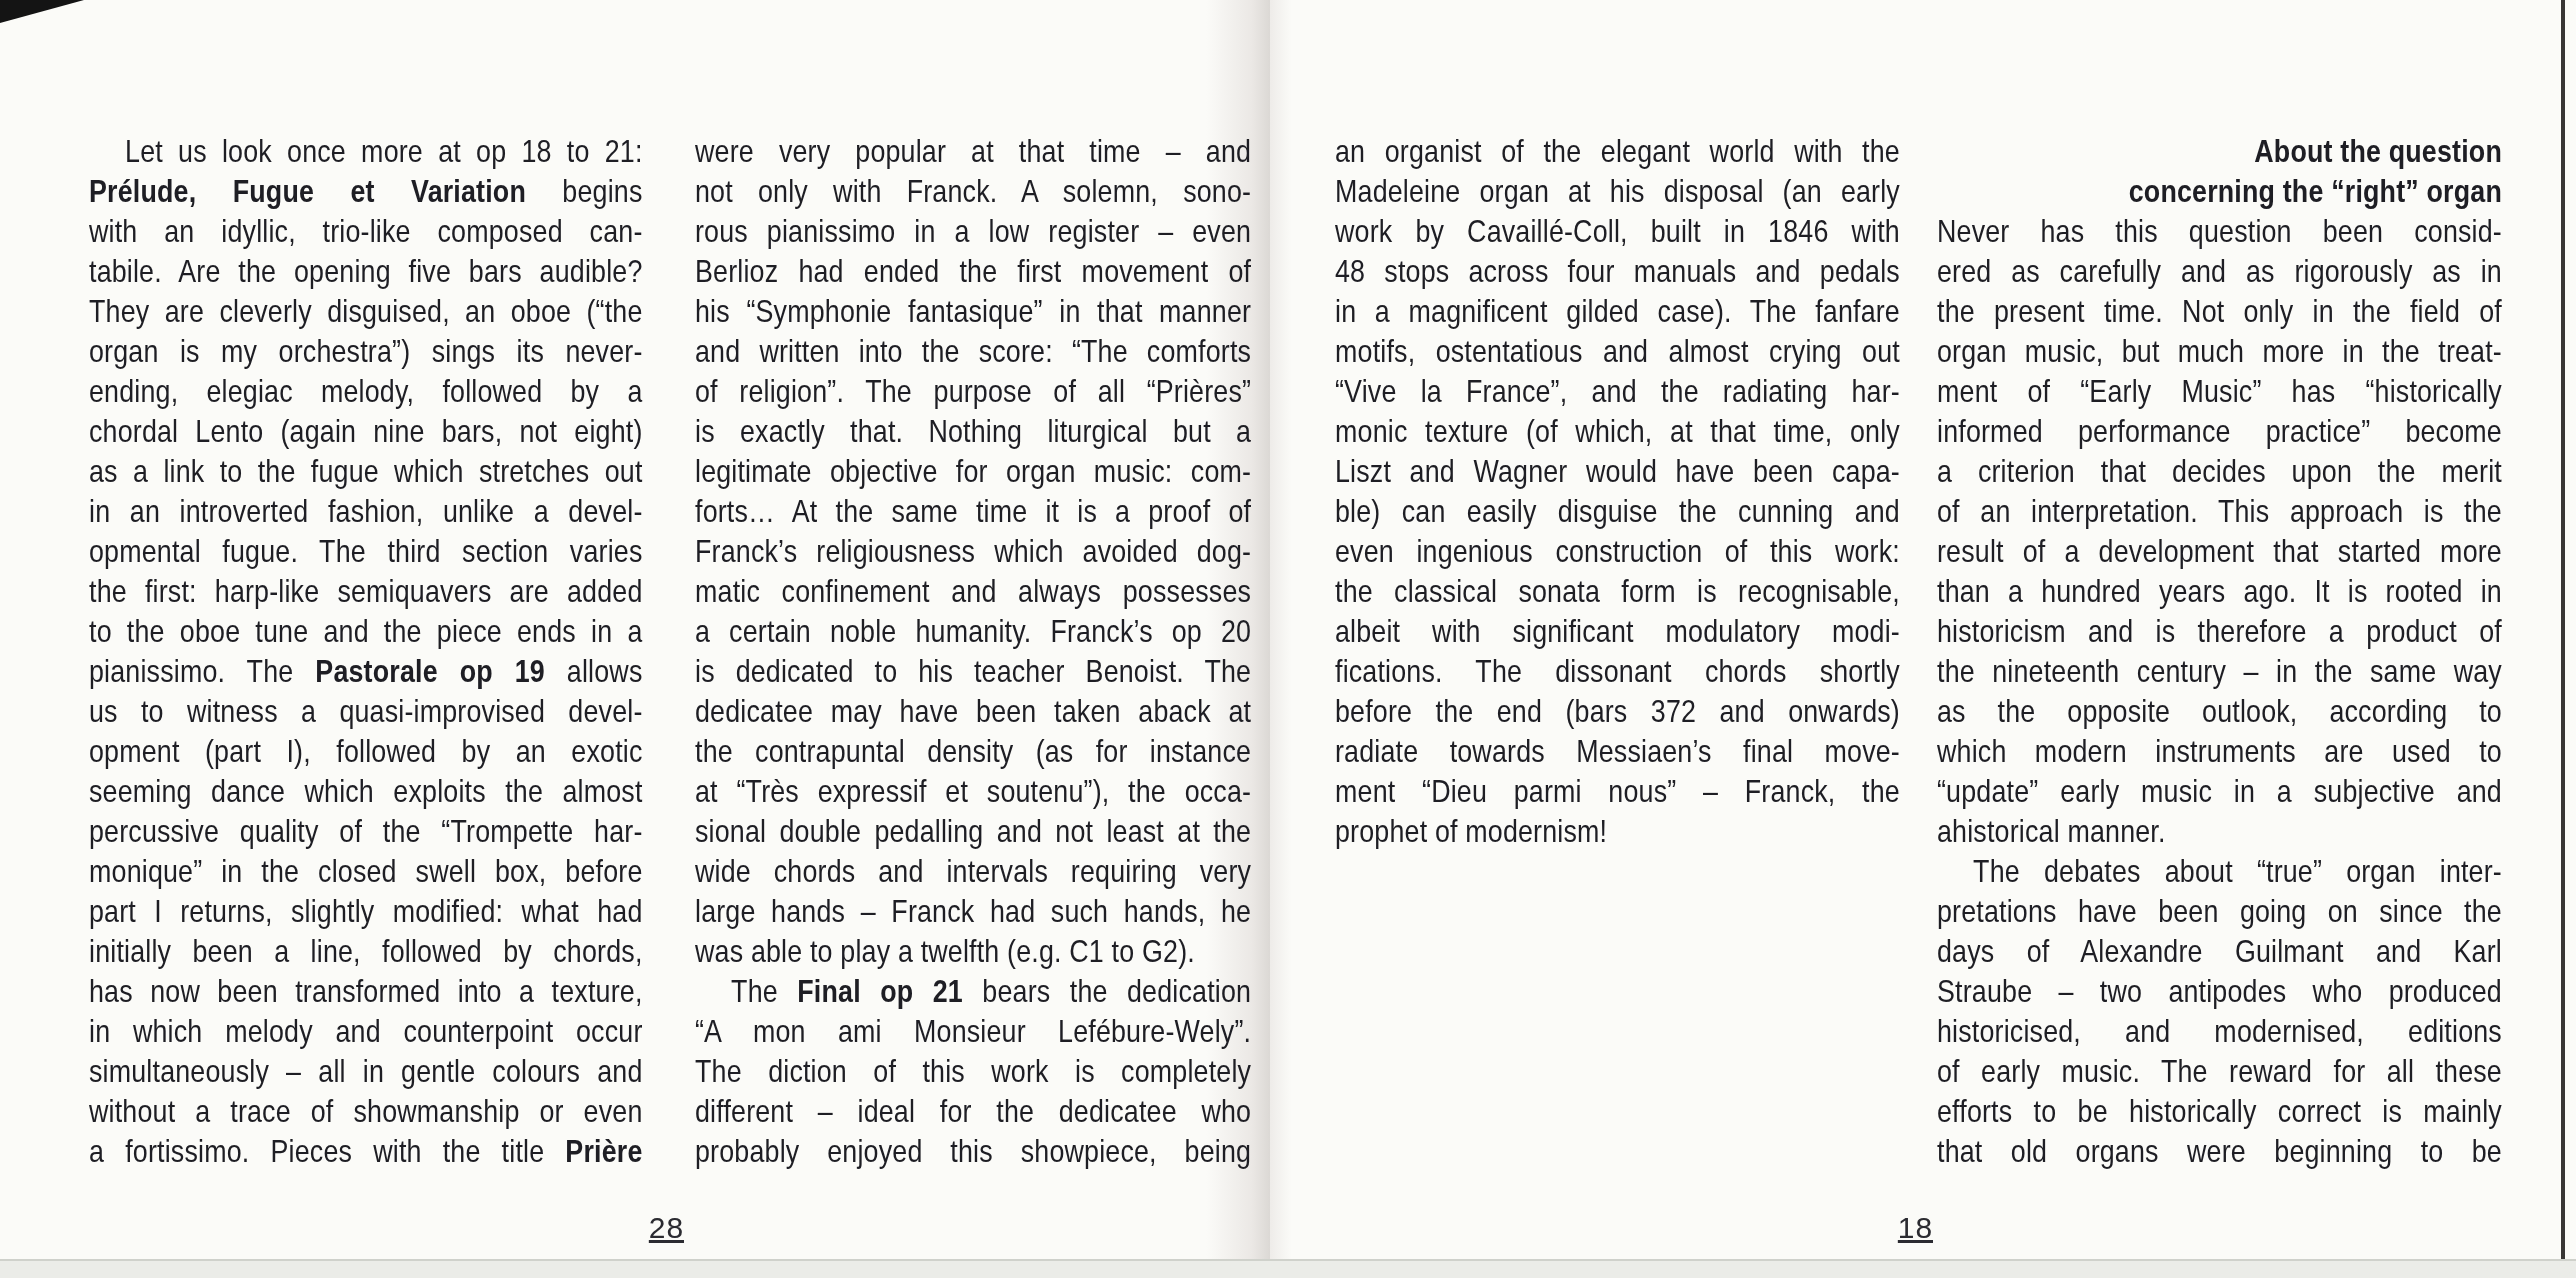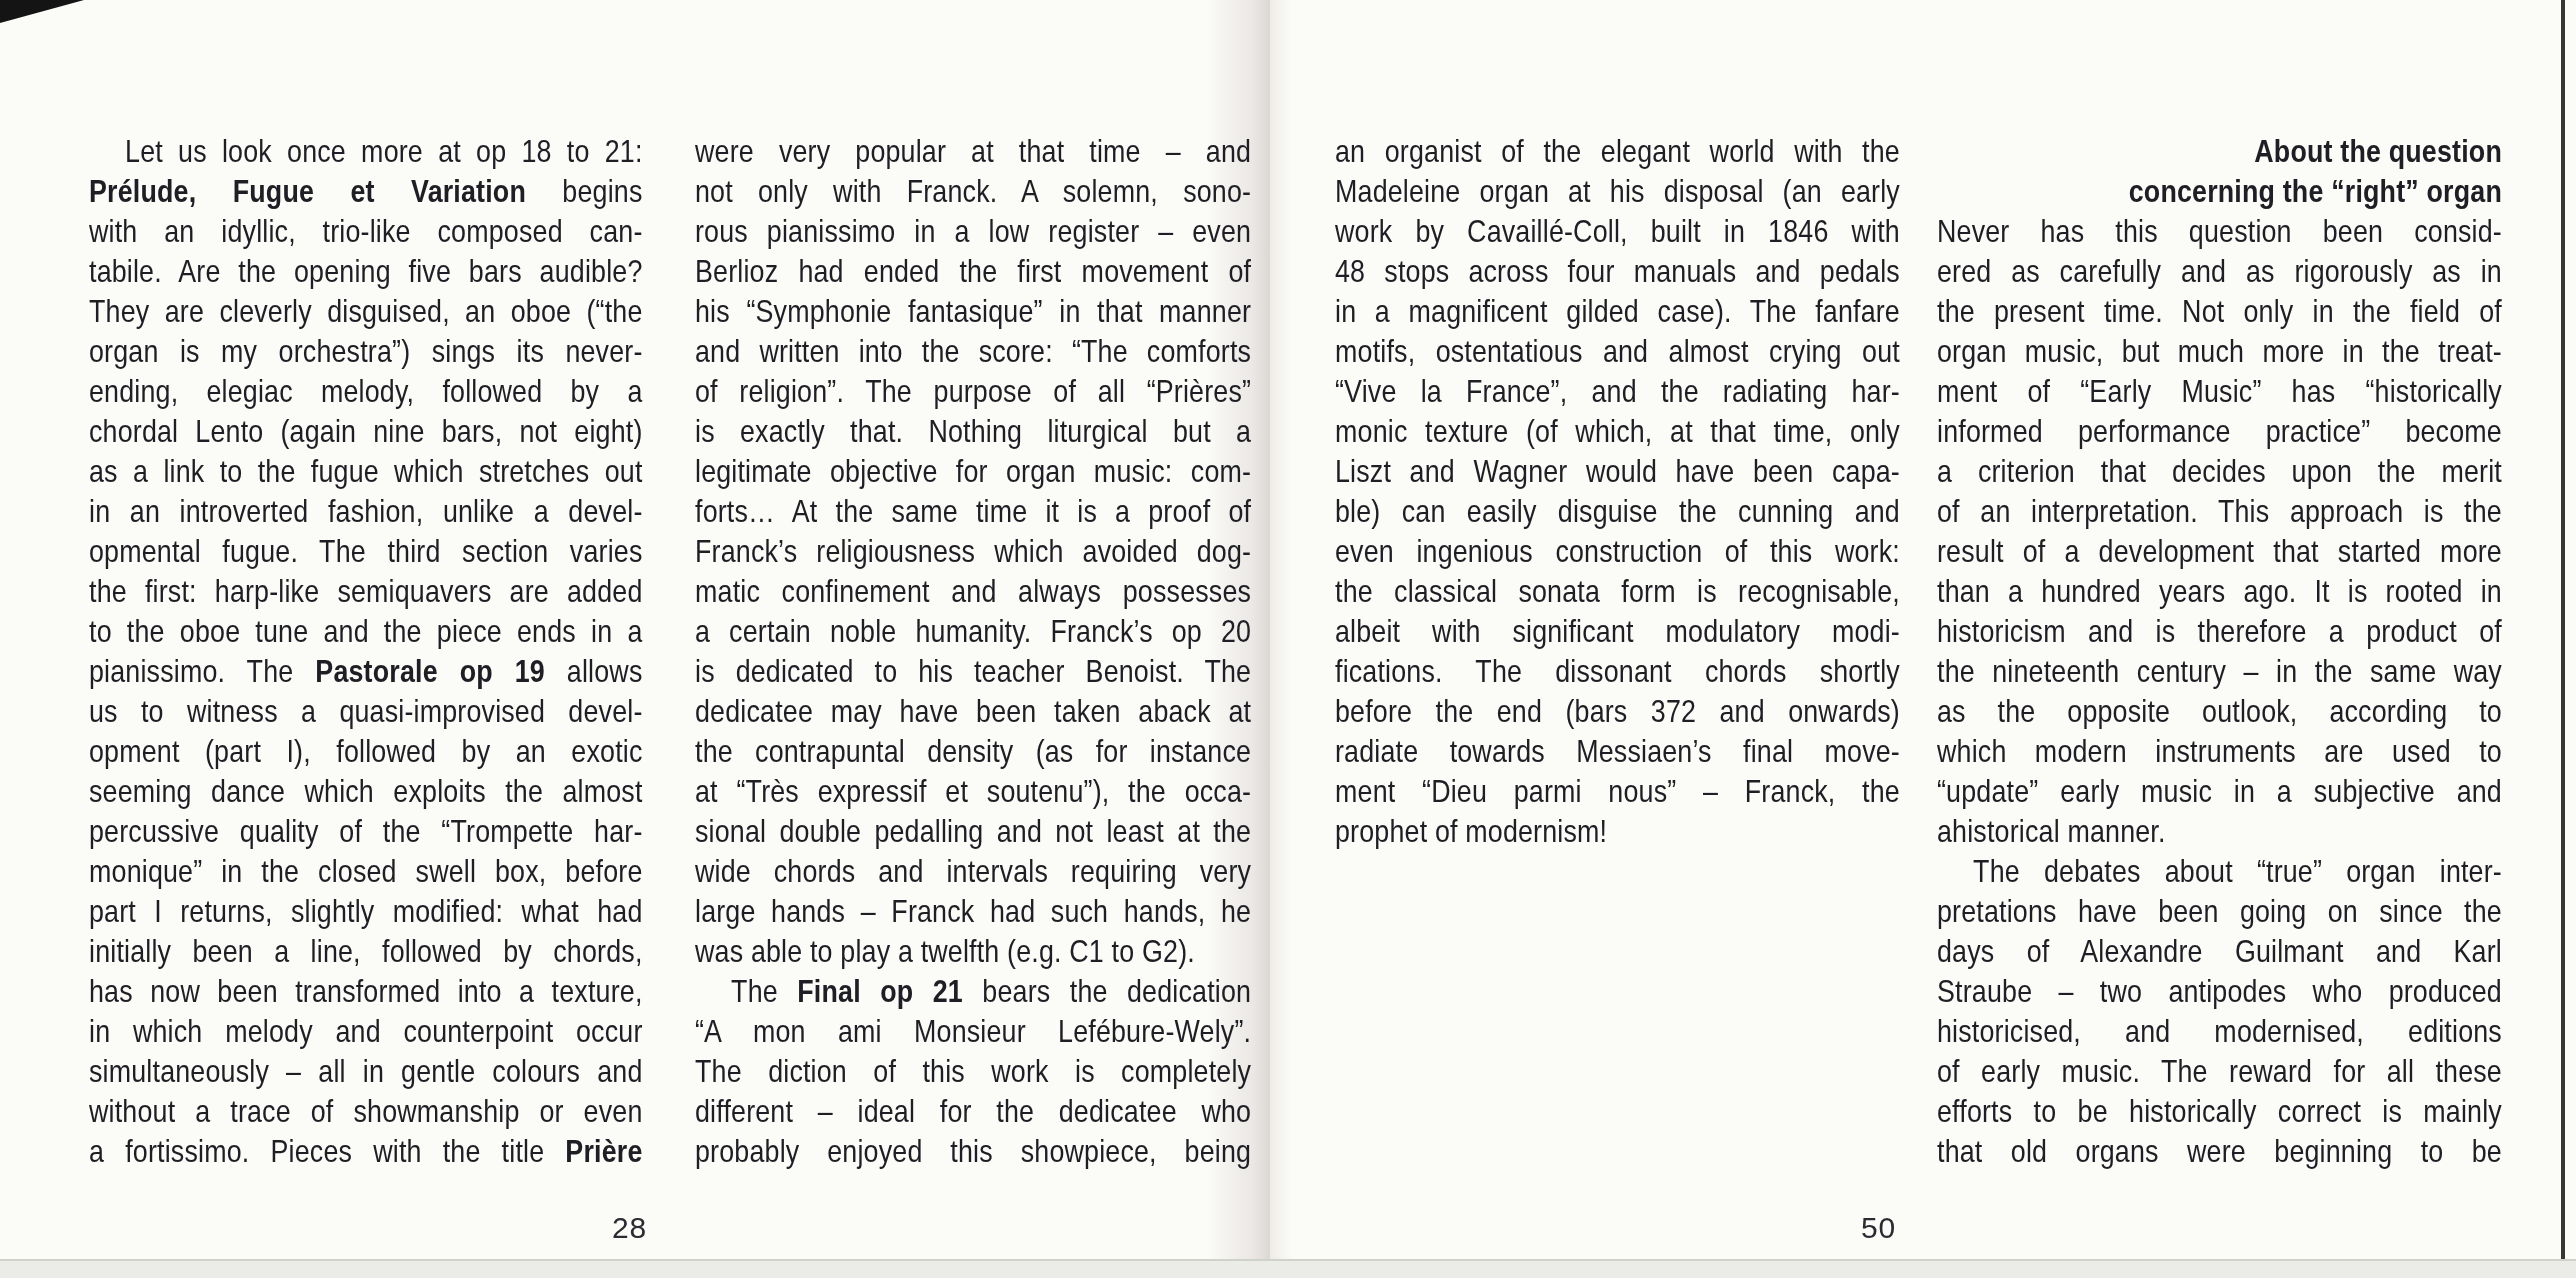--- a/index.html
+++ b/index.html
@@ -55,21 +55,21 @@
     height:40px;line-height:40px;overflow:hidden;
     text-align:justify;text-align-last:justify;
     hyphens:none;
   }
   .line.al{text-align:left;text-align-last:left;}
   .line.ar{text-align:right;text-align-last:right;}
   .line.ind{text-indent:41px;}
   .b{font-weight:700;}
   .pagenum{
     position:absolute;top:1210px;width:72px;height:36px;line-height:36px;
-    text-align:left;font-size:30px;color:var(--page_number_ink);letter-spacing:0.9px;
+    text-align:right;font-size:30px;color:var(--page_number_ink);letter-spacing:0.9px;text-decoration:underline;
   }
   .pn-left{left:612px;}
   .pn-right{left:591px;}
 </style>
 </head>
 <body>
 
 <div>
 
   <div class="page page-left">
@@ -176,21 +176,21 @@
         <div class="line al"><span>ahistorical manner.</span></div>
         <div class="line ind"><span>The debates about “true” organ inter-</span></div>
         <div class="line"><span>pretations have been going on since the</span></div>
         <div class="line"><span>days of Alexandre Guilmant and Karl</span></div>
         <div class="line"><span>Straube – two antipodes who produced</span></div>
         <div class="line"><span>historicised, and modernised, editions</span></div>
         <div class="line"><span>of early music. The reward for all these</span></div>
         <div class="line"><span>efforts to be historically correct is mainly</span></div>
         <div class="line"><span>that old organs were beginning to be</span></div>
       </div>
-    <div class="pagenum pn-right">50</div>
+    <div class="pagenum pn-right">18</div>
   </div>
 
   <div class="right-edge"></div>
   <div class="bottom-line"></div>
   <div class="corner-tl"></div>
 
 </div>
 
 
 </body></html>

